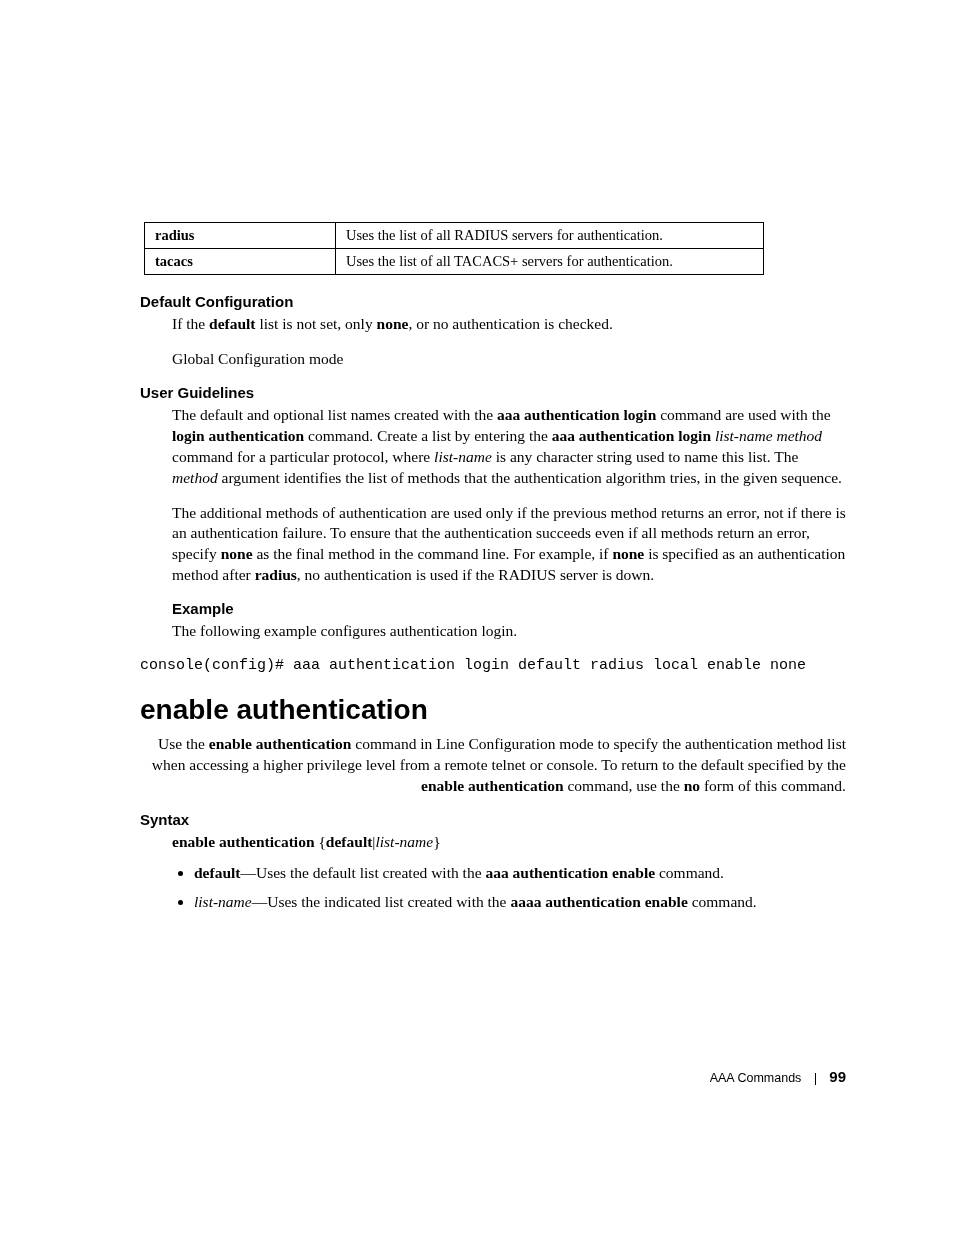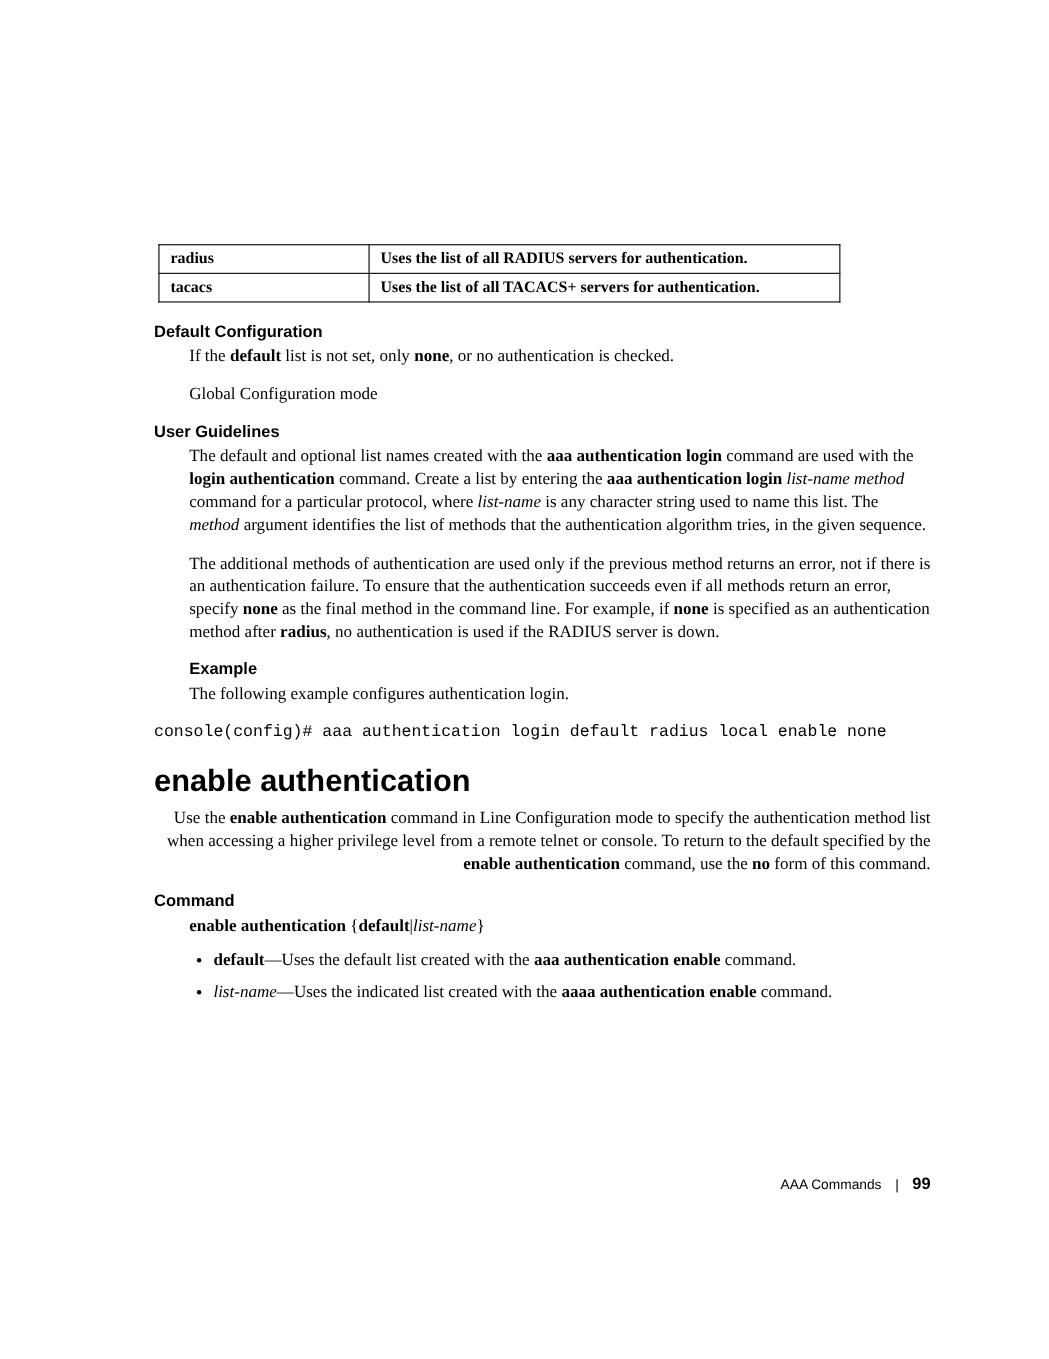--- a/index.html
+++ b/index.html
@@ -20,21 +20,20 @@
     width: 620px;
     border-collapse: collapse;
     margin-left: 4px;
     margin-bottom: 18px;
   }
   table.method-table td {
     border: 1px solid #000;
     padding: 4px 10px;
     vertical-align: top;
     font-size: 14.5px;
-    font-weight: bold;
   }
   table.method-table td.key {
     width: 170px;
     font-weight: bold;
     font-family: Georgia, serif;
   }
   .section-heading {
     font-family: Arial, Helvetica, sans-serif;
     font-weight: bold;
     font-size: 15px;
@@ -132,21 +131,21 @@
 
   <div class="sub-heading">Example</div>
   <p class="body-text">The following example configures authentication login.</p>
   <div class="code">console(config)# aaa authentication login default radius local enable none</div>
 
   <h1 class="command-title">enable authentication</h1>
   <p class="body-text-noindent">
     <span>Use the </span><b>enable authentication</b><span> command in Line Configuration mode to specify the authentication method list when accessing a higher privilege level from a remote telnet or console. To return to the default specified by the </span><b>enable authentication</b><span> command, use the </span><b>no</b><span> form of this command.</span>
   </p>
 
-  <div class="section-heading">Command</div>
+  <div class="section-heading">Syntax</div>
   <p class="body-text" style="margin-bottom:10px">
     <b>enable authentication</b><span> {</span><b>default</b><span>|</span><i>list-name</i><span>}</span>
   </p>
 
   <ul class="syntax-list">
     <li>
       <b>default</b><span>—Uses the default list created with the </span><b>aaa authentication enable</b><span> command.</span>
     </li>
     <li>
       <i>list-name</i><span>—Uses the indicated list created with the </span><b>aaaa authentication enable</b><span> command.</span>

